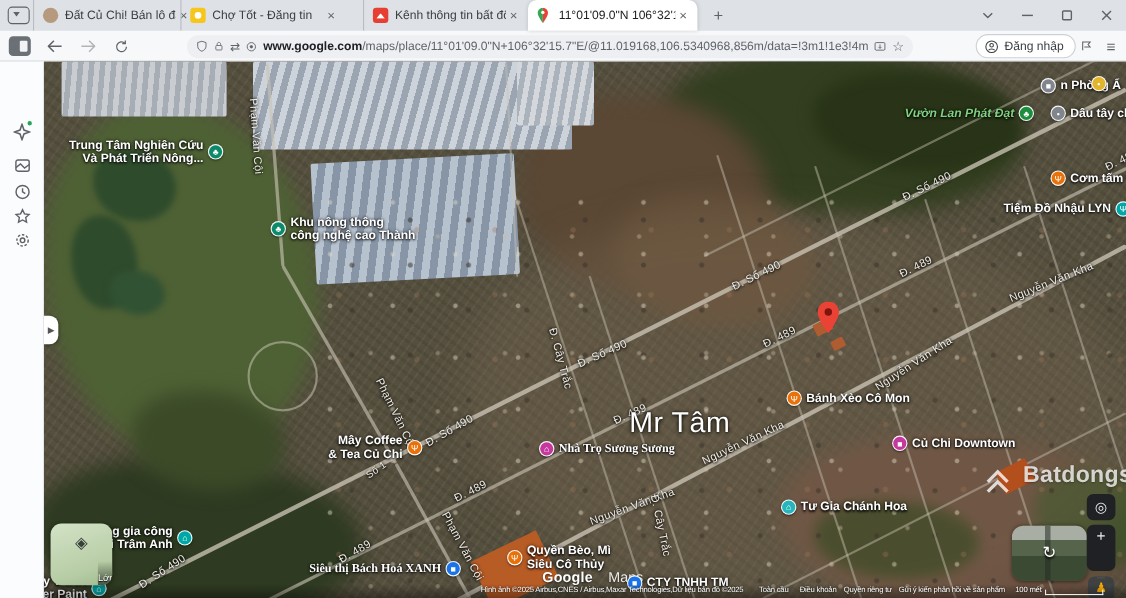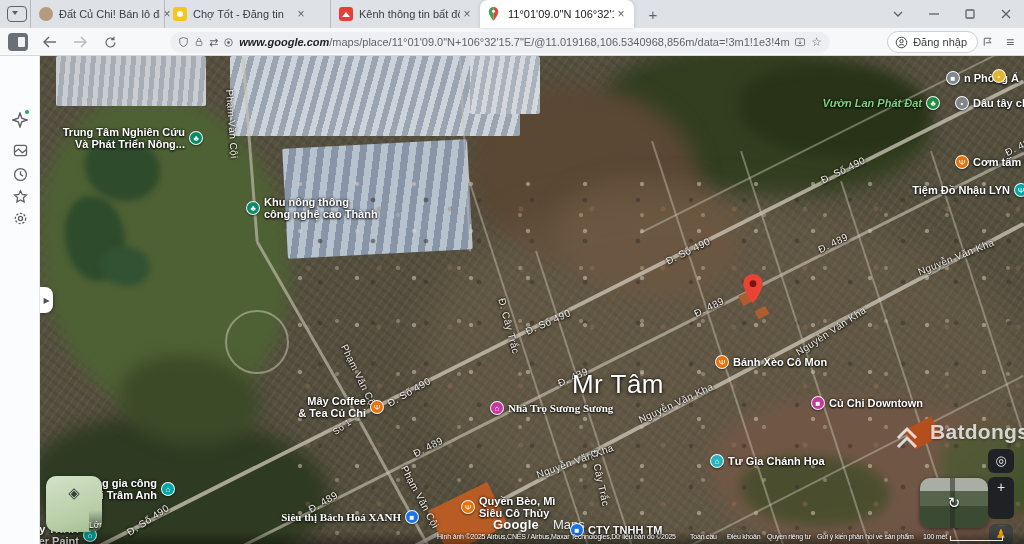--- a/index.html
+++ b/index.html
@@ -28,21 +28,21 @@
   .winctl svg{stroke:#5f6368;stroke-width:1.3;fill:none;}
   
   .addrbar{position:absolute;left:0;top:28px;width:1024px;height:28px;background:#f7f8fa;border-bottom:1px solid #d4d7db;}
   .sbtn{position:absolute;top:5px;width:20px;height:18px;display:flex;align-items:center;justify-content:center;color:#5f6368;font-size:13px;}
   .panelbtn{left:8px;background:#6a7076;border-radius:4px;}
   .panelbtn:after{content:"";width:7px;height:10px;background:#f1f3f4;border-radius:1px;margin-left:7px;}
   .urlbox{position:absolute;left:170px;top:3.5px;width:660px;height:21px;background:#edeff2;border-radius:11px;display:flex;align-items:center;padding:0 8px;gap:5px;}
   .urlbox .ic{flex:0 0 auto;display:flex;align-items:center;color:#5f6368;}
   .urlbox svg{stroke:#5f6368;stroke-width:1.2;fill:none;}
   .urltext{flex:1;font-size:11px;color:#5f6368;white-space:nowrap;overflow:hidden;}
-  .urltext .host{color:#202124;font-weight:bold;font-style:italic;}
+  .urltext .host{color:#202124;font-weight:bold;}
   .signin{position:absolute;right:46px;top:3px;height:22px;border:1px solid #cdd1d6;background:#fff;border-radius:12px;display:flex;align-items:center;gap:5px;padding:0 10px 0 7px;font-size:11px;color:#3c4043;}
   .essbtn{right:26px;}
   .menubtn{right:4px;font-size:14px;}
   
   .sidebar{position:absolute;left:0;top:56px;width:40px;height:488px;background:#fbfcfd;border-right:1px solid #e4e7ea;}
   .sideic{position:absolute;left:8px;width:24px;height:24px;display:flex;align-items:center;justify-content:center;}
   .sideic svg{stroke:#5f6368;stroke-width:1.4;fill:none;}
   .greendot{position:absolute;right:2px;top:1px;width:6px;height:6px;border-radius:50%;background:#23a55a;border:1px solid #fff;}
   
   .map{position:absolute;left:40px;top:56px;width:984px;height:488px;overflow:hidden;background:#554f3e;cursor:default;}

